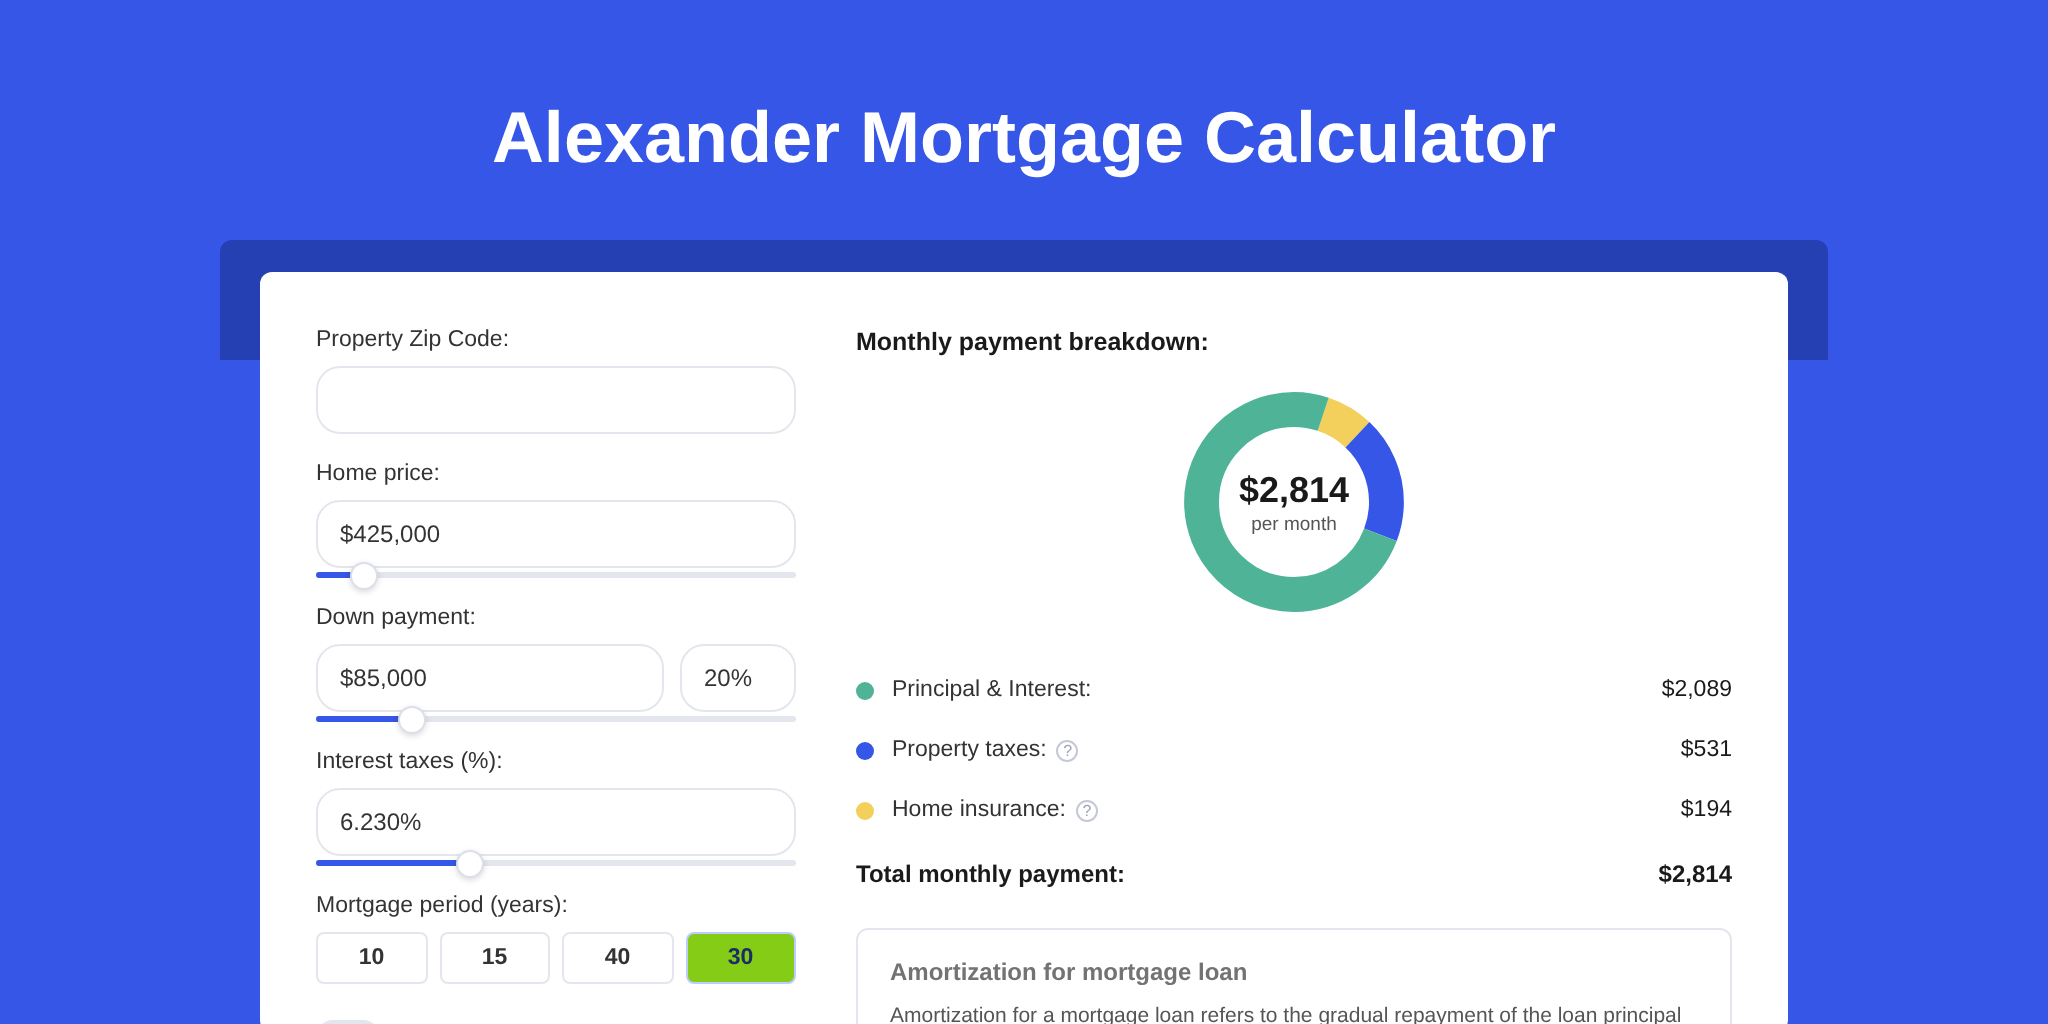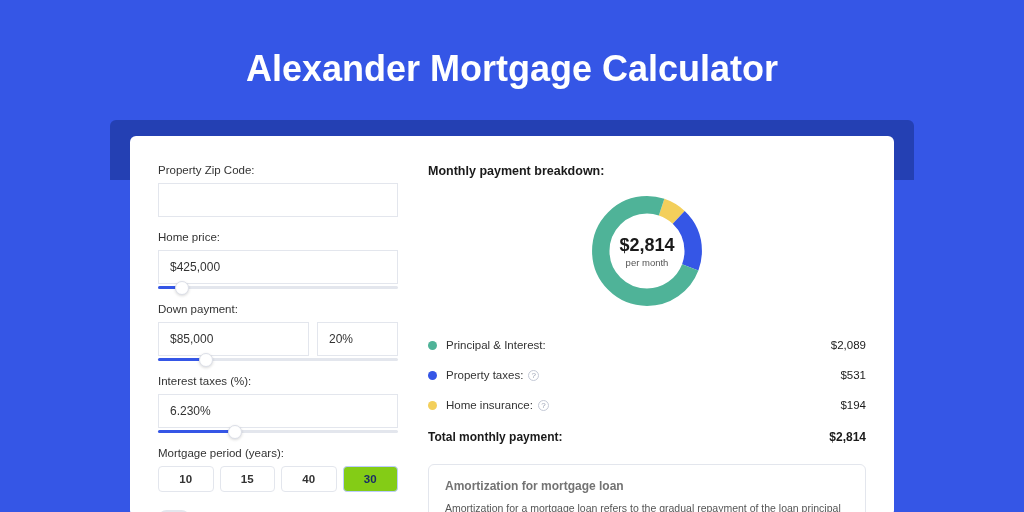--- a/index.html
+++ b/index.html
@@ -50,29 +50,29 @@
   .field { margin-bottom: 14px; }
   .field-label {
     font-size: 11.5px;
     color: #333;
     margin-bottom: 7px;
     display: block;
   }
   .text-input {
     width: 100%;
     border: 1px solid #e3e6ed;
-    border-radius: 0;
+    border-radius: 12px;
     padding: 9px 11px;
     font-size: 12px;
     color: #333;
     background: #fff;
   }
   .input-row { display: flex; gap: 8px; }
   .input-row .text-input:first-child { flex: 1; }
-  .input-row .pct { width: 81px; }
+  .input-row .pct { width: 58px; }
   .slider-track {
     position: relative;
     height: 3px;
     background: #e3e6ed;
     margin-top: 2px;
     border-radius: 2px;
   }
   .slider-fill {
     position: absolute;
     height: 100%;

